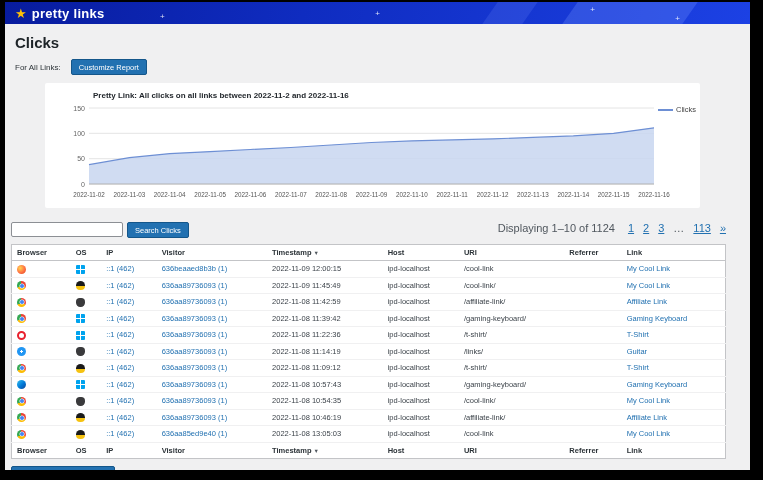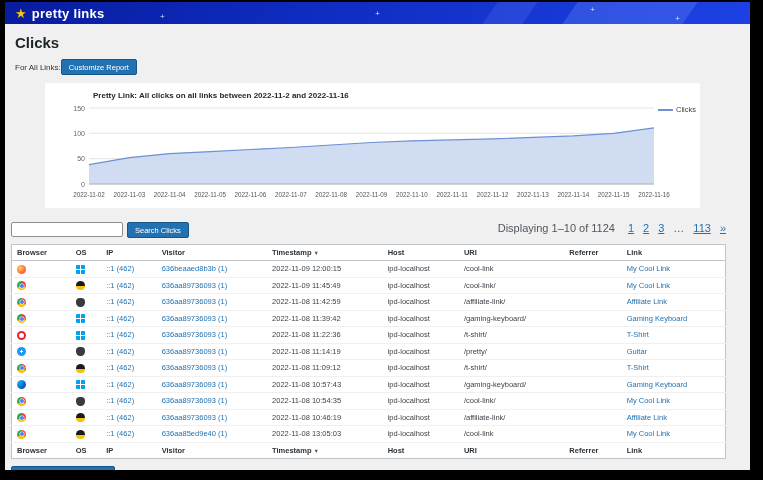--- a/index.html
+++ b/index.html
@@ -11,21 +11,21 @@
   .deco{position:absolute;background:rgba(120,150,255,.28);transform:skewX(-35deg)}
   .deco.d1{right:60px;top:-4px;width:120px;height:30px}
   .deco.d2{right:220px;top:-4px;width:40px;height:30px;background:rgba(120,150,255,.18)}
   .logo-star{color:#ffc107;font-size:13px;margin-right:5px;line-height:1}
   .brand-text{color:#fff;font-size:13px;font-weight:bold;letter-spacing:.3px}
   .sparkle{position:absolute;color:rgba(255,255,255,.85);font-size:8px;line-height:1}
   .sp1{left:155px;top:11px}.sp2{right:155px;top:4px}.sp3{right:70px;top:13px}.sp4{right:370px;top:8px}
 
   .content{padding:6px 24px 0 6px}
   h1{font-size:15px;font-weight:600;color:#1d2327;margin:4px 0 8px 4px}
-  .filter-row{display:flex;align-items:center;gap:0;margin:0 0 8px 4px;font-size:8px;color:#2c3338}
+  .filter-row{display:flex;align-items:center;gap:10px;margin:0 0 8px 4px;font-size:8px;color:#2c3338}
   .btn{background:#2271b1;border:1px solid #14568a;color:#fff;font-size:7.5px;padding:2.5px 7px;border-radius:2px;cursor:pointer;font-family:inherit;line-height:1.2}
 
   
   .chart-panel{background:#fff;margin:0 26px 14px 34px;padding:6px 8px 2px;position:relative;border-radius:2px}
   .chart-title{font-size:8px;font-weight:bold;color:#23282d;margin:2px 0 2px 40px}
   .legend{position:absolute;top:22px;right:4px;display:flex;align-items:center;gap:3px;font-size:7.5px;color:#444}
   .legend-swatch{width:15px;height:2px;display:inline-block}
   #chart svg{display:block}
 
   
@@ -208,21 +208,21 @@
             <td></td>
             <td><a href="#">T-Shirt</a></td>
           </tr>
           <tr>
             <td><span class="icon b-safari"></span></td>
             <td><span class="icon o-apple"></span></td>
             <td><a href="#">::1 (462)</a></td>
             <td><a href="#">636aa89736093 (1)</a></td>
             <td>2022-11-08 11:14:19</td>
             <td>ipd-localhost</td>
-            <td>/pretty/</td>
+            <td>/links/</td>
             <td></td>
             <td><a href="#">Guitar</a></td>
           </tr>
           <tr>
             <td><span class="icon b-chrome"></span></td>
             <td><span class="icon o-linux"></span></td>
             <td><a href="#">::1 (462)</a></td>
             <td><a href="#">636aa89736093 (1)</a></td>
             <td>2022-11-08 11:09:12</td>
             <td>ipd-localhost</td>

